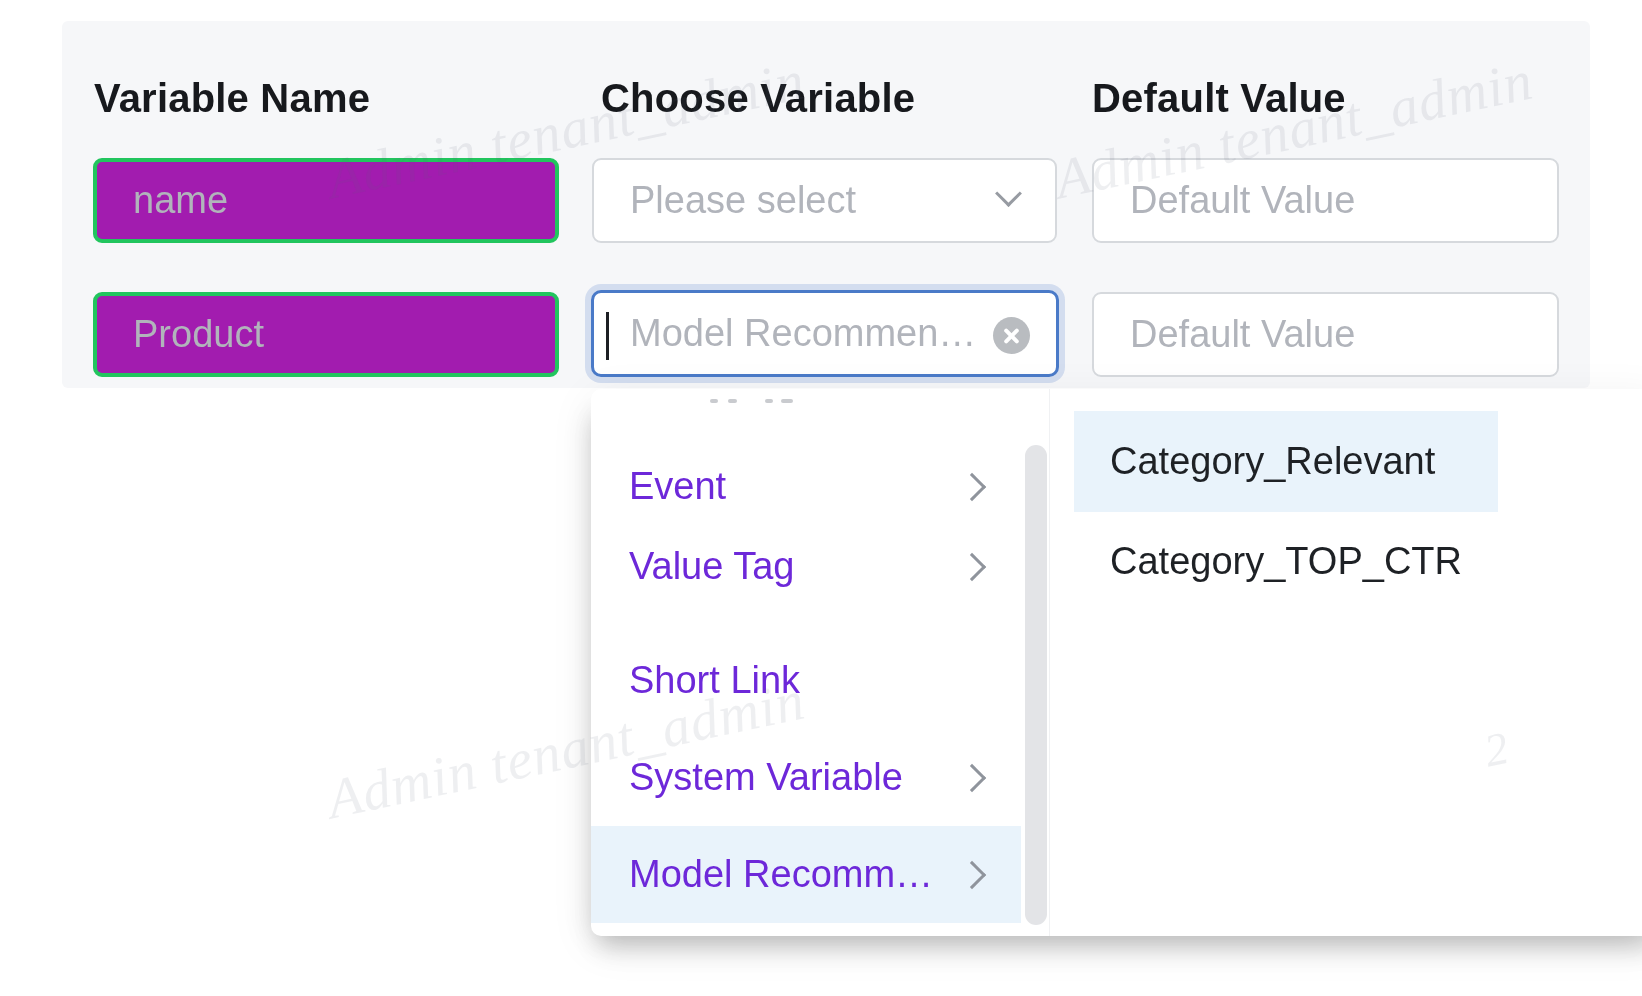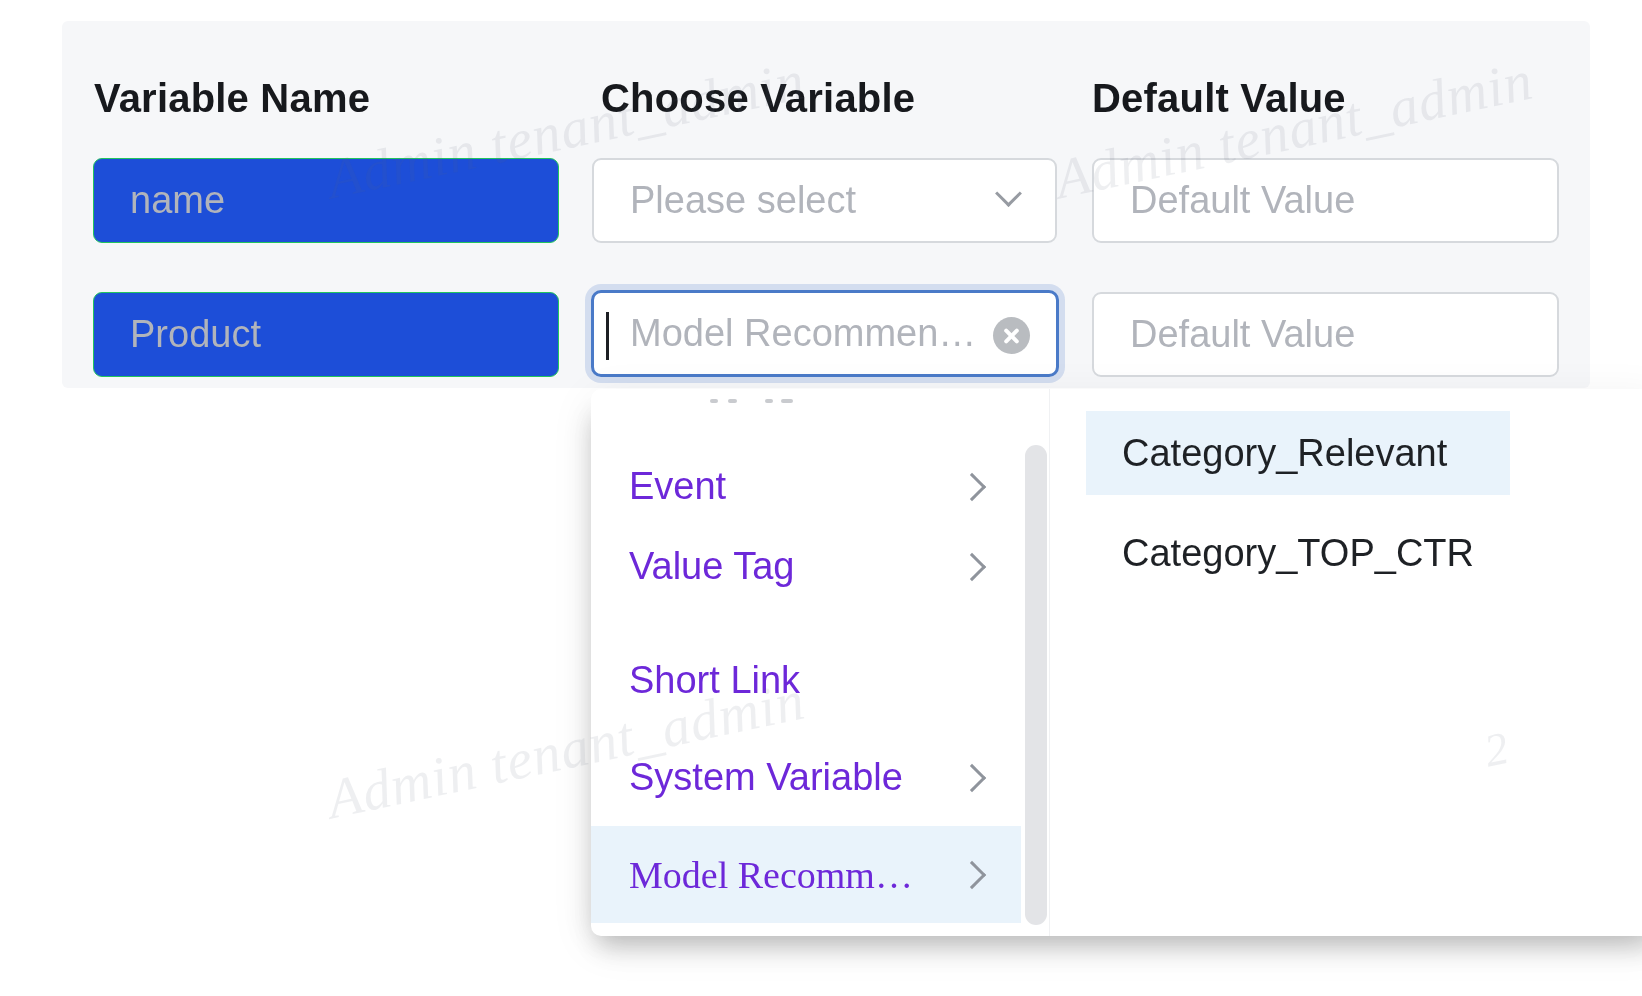--- a/index.html
+++ b/index.html
@@ -10,21 +10,21 @@
   }
   
   .panel{position:absolute;left:18px;top:21px;width:1528px;height:367px;
          background:#f6f7f9;border-radius:6px;}
   .col-label{position:absolute;top:76px;font-size:40px;font-weight:700;color:#17191d;letter-spacing:.2px;}
   .lbl-1{left:50px;} .lbl-2{left:557px;} .lbl-3{left:1048px;}
 
   .field{position:absolute;height:85px;box-sizing:border-box;border-radius:9px;
          display:flex;align-items:center;font-size:38px;}
   .field .ph{color:#b1b4bb;padding-left:36px;white-space:nowrap;overflow:hidden;text-overflow:ellipsis;}
-  .disabled-input{background:#1d4ed8;border:1px solid #22c55e;}
+  .disabled-input{background:#a21caf;border:4px solid #22c55e;}
   .white-input{background:#ffffff;border:2px solid #d6d9dd;}
 
   .select{background:#ffffff;border:2px solid #d6d9dd;}
   .chev-down{position:absolute;right:34px;top:30px;width:22px;height:14px;}
   .chev-down:before{content:"";position:absolute;left:0;top:-6px;width:16px;height:16px;
     border-right:3px solid #979ba2;border-bottom:3px solid #979ba2;transform:rotate(45deg);}
 
   .r1{top:158px;} .r2{top:292px;}
   .c1{left:49px;width:466px;} .c2{left:548px;width:465px;} .c3{left:1048px;width:467px;}
 
@@ -39,28 +39,28 @@
   .clear i.x1{transform:rotate(45deg);} .clear i.x2{transform:rotate(-45deg);}
 
   
   .popup{position:absolute;left:547px;top:389px;width:1073px;height:547px;background:#ffffff;
     border-radius:10px;overflow:hidden;display:flex;
     box-shadow:0 20px 24px -8px rgba(0,0,0,.17), 0 10px 46px rgba(0,0,0,.07), -14px 14px 26px -14px rgba(0,0,0,.10);}
   .l1{position:relative;width:458px;flex:none;border-right:1px solid #f0f1f3;}
   .l1-item{position:absolute;left:0;width:430px;height:97px;display:flex;align-items:center;
            justify-content:space-between;padding:0 39px 0 38px;box-sizing:border-box;
            font-size:38px;color:#6d28d9;}
-  .l1-item.active{background:var(--highlight,#e9f3fb);font-family:Liberation Serif, serif;}
+  .l1-item.active{background:var(--highlight,#e9f3fb);}
   .chev-right{width:17px;height:17px;border-top:3px solid #8f949c;border-right:3px solid #8f949c;
               transform:rotate(45deg);flex:none;}
   .remnant{position:absolute;height:4px;background:#c9cbcf;border-radius:2px;top:10px;}
   .sb1{position:absolute;left:434px;top:56px;width:22px;height:480px;border-radius:11px;background:#e3e4e7;}
 
   .l2{position:relative;flex:1;}
-  .l2-item{position:absolute;left:36px;height:84px;display:flex;align-items:center;
+  .l2-item{position:absolute;left:24px;height:101px;display:flex;align-items:center;
            padding:0 40px 0 36px;box-sizing:border-box;font-size:38px;color:#1e2125;white-space:nowrap;}
   .l2-item.active{width:424px;background:var(--highlight,#e9f3fb);}
   .sb2{position:absolute;right:5px;top:11px;width:7px;height:25px;border-radius:4px;background:#dfe1e4;}
 
   
   .wm{position:absolute;font-family:"Liberation Serif","DejaVu Serif",serif;font-style:italic;
       font-size:56px;color:var(--wm-color,rgba(90,98,115,.10));white-space:nowrap;
       transform-origin:0 50%;pointer-events:none;z-index:40;letter-spacing:1px;}
   .wm1{left:284px;top:148px;transform:rotate(-12deg);}
   .wm2{left:1012px;top:148px;transform:rotate(-12deg);}

